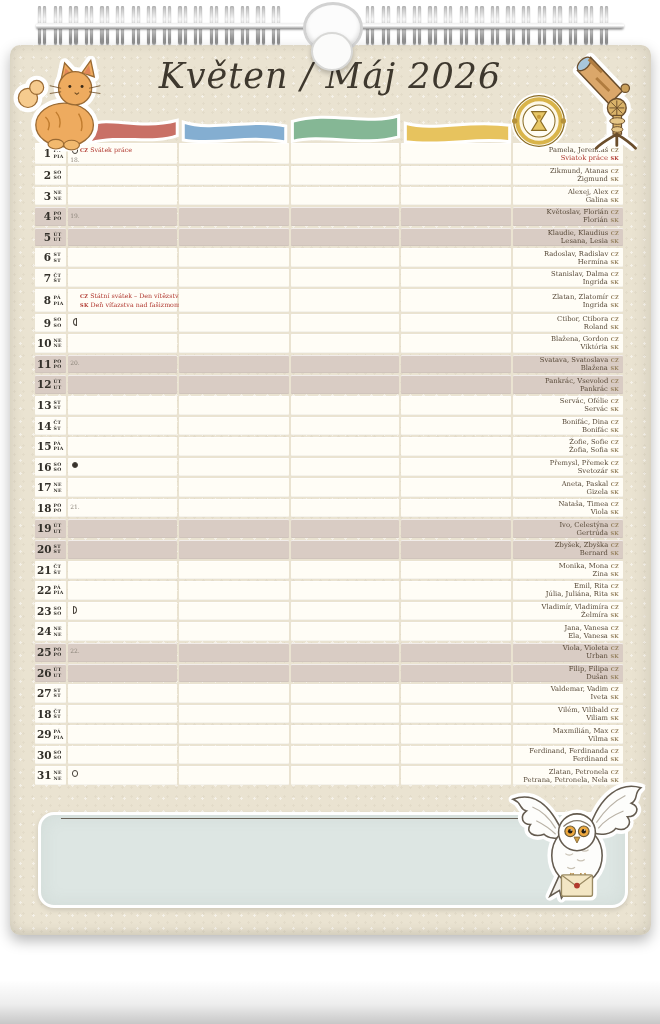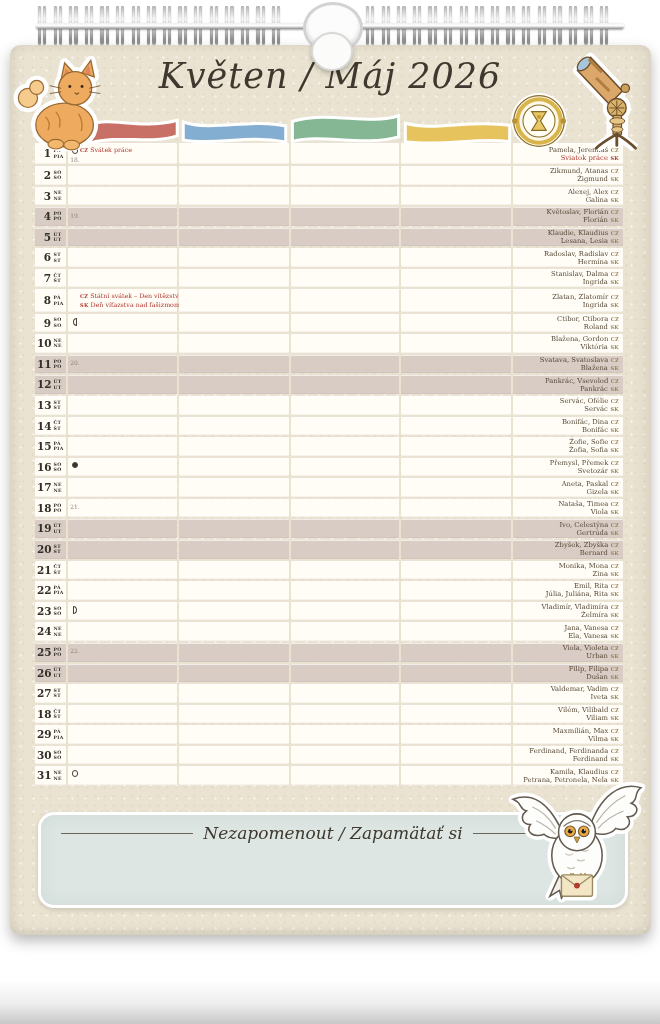--- a/index.html
+++ b/index.html
@@ -1131,33 +1131,32 @@
         <span class="moon full-moon"></span>
 
       </span>
       <span class="holidays"></span>
     </div>
     <div class="cell plan"></div>
     <div class="cell plan"></div>
     <div class="cell plan"></div>
     <div class="cell names">
       <div class="nline nline-cz">
-        <span class="nm nm-cz">Kamila, Klaudius</span><span class="tag">CZ</span>
+        <span class="nm nm-cz">Zlatan, Petronela</span><span class="tag">CZ</span>
       </div>
       <div class="nline nline-sk">
         <span class="nm nm-sk">Petrana, Petronela, Nela</span><span class="tag">SK</span>
       </div>
     </div>
   </div>
     </div>
 
   <div class="notes">
     <div class="notes-head">
       <span class="rule"></span>
-      <span class="notes-title">Nezapomenout / Zapamätať si</span>
       <span class="rule"></span>
     </div>
   </div>
 
   <svg class="ill ill-owl" viewBox="0 0 150 130">
     <g fill="#ffffff" stroke="#ffffff" stroke-width="9" stroke-linejoin="round">
       <path d="M62 58 C48 26 30 14 10 22 C20 26 16 32 24 34 C16 40 20 48 28 48 C22 56 32 62 42 58 C46 62 56 64 62 60 Z"></path>
       <path d="M88 54 C100 16 122 4 142 10 C134 16 140 22 132 26 C142 30 138 40 128 40 C134 48 126 56 116 52 C112 58 100 60 92 56 Z"></path>
       <ellipse cx="76" cy="80" rx="26" ry="30"></ellipse>
       <circle cx="76" cy="56" r="19"></circle>

